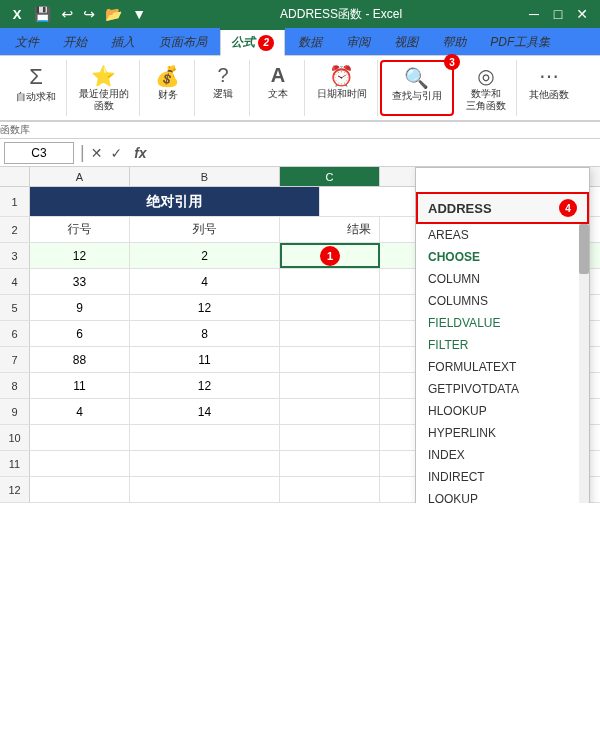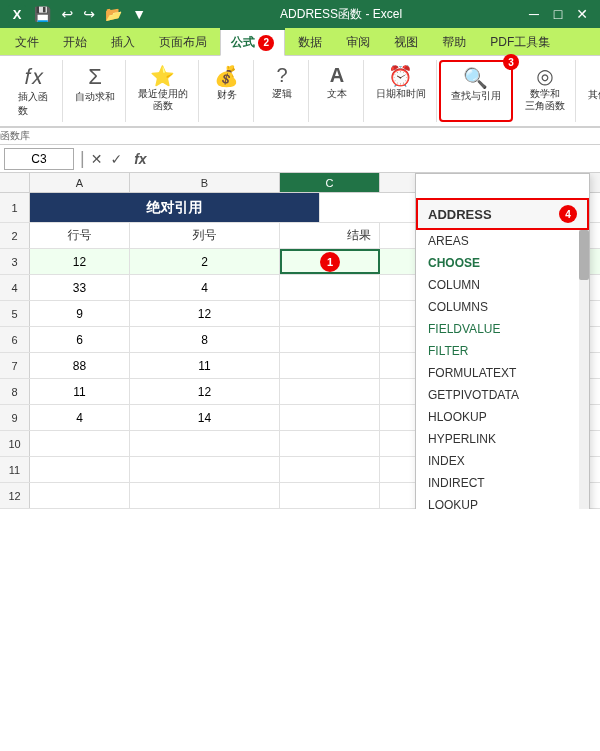--- a/index.html
+++ b/index.html
@@ -8,21 +8,21 @@
     
     .title-bar { background: #217346; height: 28px; display: flex; align-items: center; padding: 0 8px; color: white; font-size: 12px; }
     .title-bar-icons { display: flex; align-items: center; gap: 6px; margin-right: 10px; }
     .title-bar-icon { width: 18px; height: 18px; background: #fff; border-radius: 2px; display: flex; align-items: center; justify-content: center; font-size: 10px; color: #217346; font-weight: bold; }
     .title-bar-title { flex: 1; text-align: center; font-size: 12px; }
     .title-bar-btns { display: flex; gap: 4px; }
     .title-bar-btn { width: 20px; height: 16px; display: flex; align-items: center; justify-content: center; color: white; font-size: 14px; cursor: pointer; }
     .qa-btn { color: white; font-size: 14px; cursor: pointer; padding: 0 2px; }
 
     
-    .ribbon-tabs { background: #bef264; border-bottom: 1px solid #d0d0d0; height: 28px; display: flex; align-items: flex-end; padding: 0 4px; }
+    .ribbon-tabs { background: #3b82f6; border-bottom: 1px solid #d0d0d0; height: 28px; display: flex; align-items: flex-end; padding: 0 4px; font-style: italic; }
     .ribbon-tab { padding: 4px 10px; font-size: 12px; cursor: pointer; color: #333; border: 1px solid transparent; border-bottom: none; margin-right: 2px; }
     .ribbon-tab.active { background: #fff; border-color: #d0d0d0; color: #217346; font-weight: bold; border-bottom: 1px solid #fff; position: relative; top: 1px; }
     .ribbon-tab.active::after { content: ''; position: absolute; top: -2px; left: -1px; right: -1px; height: 2px; background: #217346; }
 
     
     .ribbon-body { background: #fff; border-bottom: 2px solid #d0d0d0; padding: 4px 6px; display: flex; gap: 2px; align-items: stretch; }
     .ribbon-btn { display: flex; flex-direction: column; align-items: center; cursor: pointer; padding: 2px 4px; border-radius: 2px; min-width: 40px; }
 
     
     .formula-bar { height: 28px; border-bottom: 1px solid #d0d0d0; display: flex; align-items: center; padding: 0 4px; gap: 4px; background: #fff; }
@@ -75,26 +75,20 @@
   <div class="ribbon-tab active" style="color:#217346;font-weight:bold;">公式 <span style="background:#e00;color:white;border-radius:50%;width:16px;height:16px;display:inline-flex;align-items:center;justify-content:center;font-size:10px;">2</span></div>
   <div class="ribbon-tab">数据</div>
   <div class="ribbon-tab">审阅</div>
   <div class="ribbon-tab">视图</div>
   <div class="ribbon-tab">帮助</div>
   <div class="ribbon-tab">PDF工具集</div>
 </div>
 
 <div class="ribbon-body">
 
-  <div style="display:flex;flex-direction:column;align-items:center;padding:2px 8px;border-right:1px solid #e0e0e0;">
-    <div class="ribbon-btn">
-      <span style="font-size:22px;color:#555;">𝑓𝑥</span>
-      <span style="font-size:10px;color:#333;">插入函数</span>
-    </div>
-  </div>
 
   <div style="display:flex;flex-direction:column;align-items:center;padding:2px 6px;border-right:1px solid #e0e0e0;">
     <div class="ribbon-btn">
       <span style="font-size:22px;color:#555;">Σ</span>
       <span style="font-size:10px;color:#333;white-space:nowrap;">自动求和</span>
     </div>
   </div>
 
   <div style="display:flex;flex-direction:column;align-items:center;padding:2px 6px;border-right:1px solid #e0e0e0;">
     <div class="ribbon-btn">

